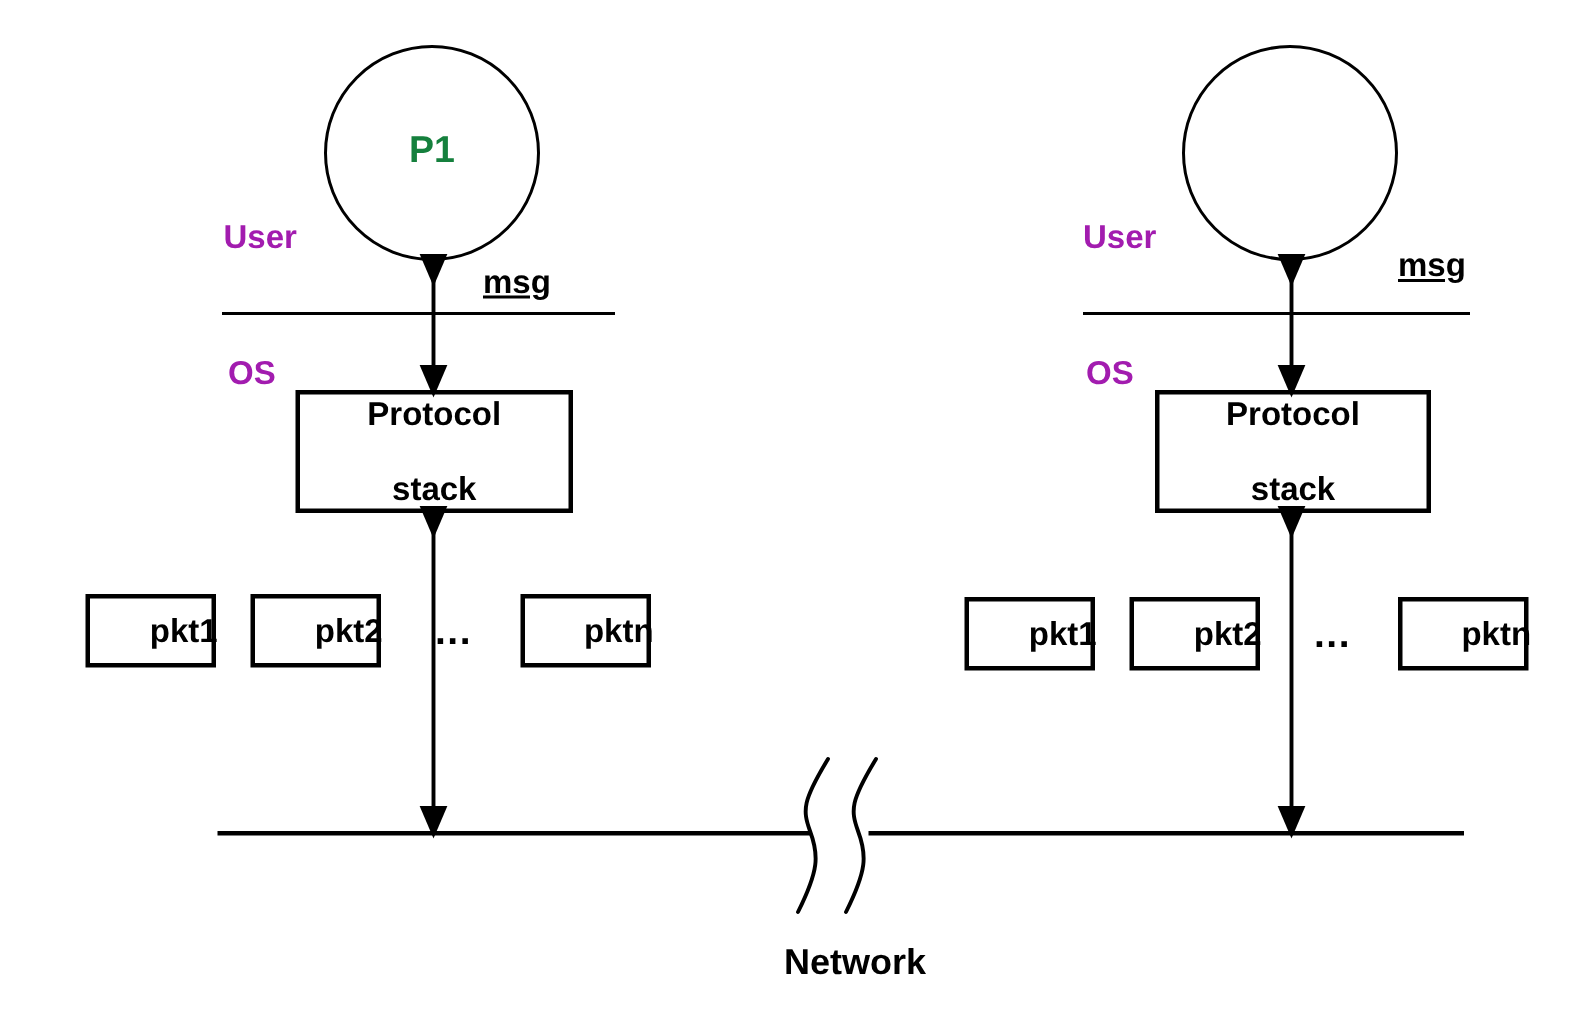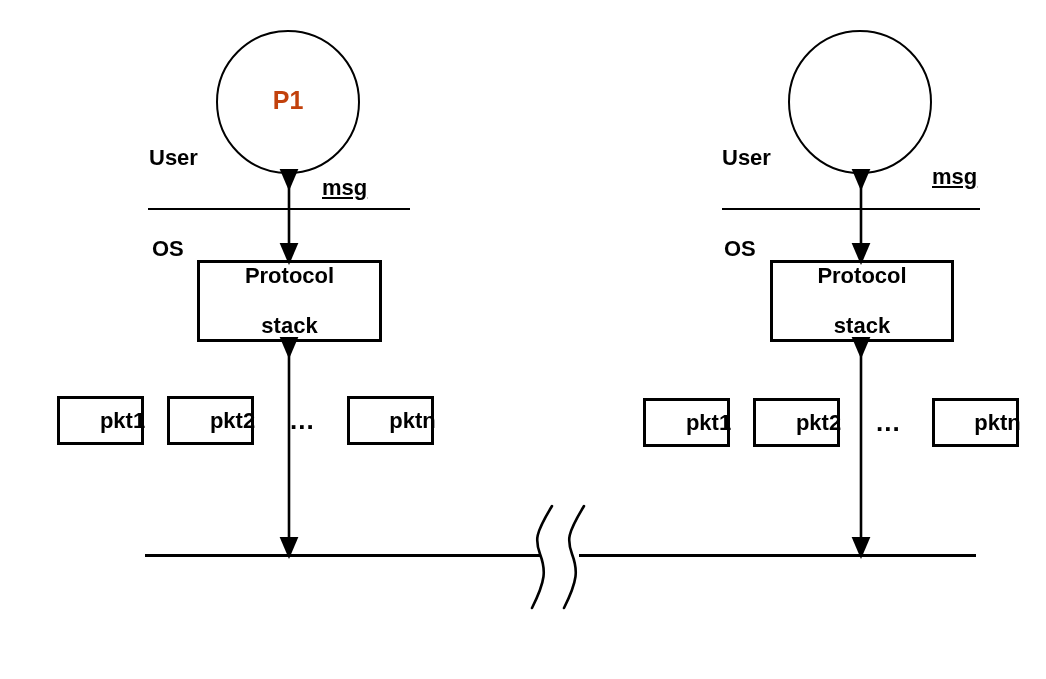--- a/index.html
+++ b/index.html
@@ -26,30 +26,30 @@
     border-radius: 50%;
     box-sizing: border-box;
     background: #ffffff;
   }
   .proc-label {
     position: absolute;
     width: 144px;
     text-align: center;
     font-size: 25px;
     font-weight: bold;
-    color: #c2410c;
+    color: #15803d;
     line-height: 1;
   }
 
   
   .layer-label {
     position: absolute;
     font-size: 22px;
     font-weight: bold;
-    color: #000000;
+    color: #a21caf;
     line-height: 1;
     white-space: nowrap;
   }
   .msg-label {
     position: absolute;
     font-size: 22px;
     font-weight: bold;
     color: #000000;
     line-height: 1;
     white-space: nowrap;
@@ -193,20 +193,21 @@
     </div>
     <div class="ellipsis" style="left:876px; top:409px;">...</div>
     <div class="pkt-box" style="left:932px; top:398px; width:87px; height:49px;">
       <span class="pkt-text">pktn</span>
     </div>
   </div>
 
   <div class="net-line" style="left:145px; top:554px; width:395px;"></div>
   <div class="net-line" style="left:579px; top:554px; width:397px;"></div>
 
+  <div class="net-label" style="left:470px; top:630px; width:200px;">Network</div>
 
   <svg class="arrows" viewBox="0 0 1046 679">
     <defs>
       <marker id="ah" markerWidth="9" markerHeight="9" refX="4.2" refY="4.2" orient="auto" markerUnits="strokeWidth">
         <path d="M0,0.6 L8.4,4.2 L0,7.8 z" fill="#000000"></path>
       </marker>
       <marker id="ah2" markerWidth="9" markerHeight="9" refX="4.2" refY="4.2" orient="auto" markerUnits="strokeWidth">
         <path d="M0,0.6 L8.4,4.2 L0,7.8 z" fill="#000000"></path>
       </marker>
     </defs>

